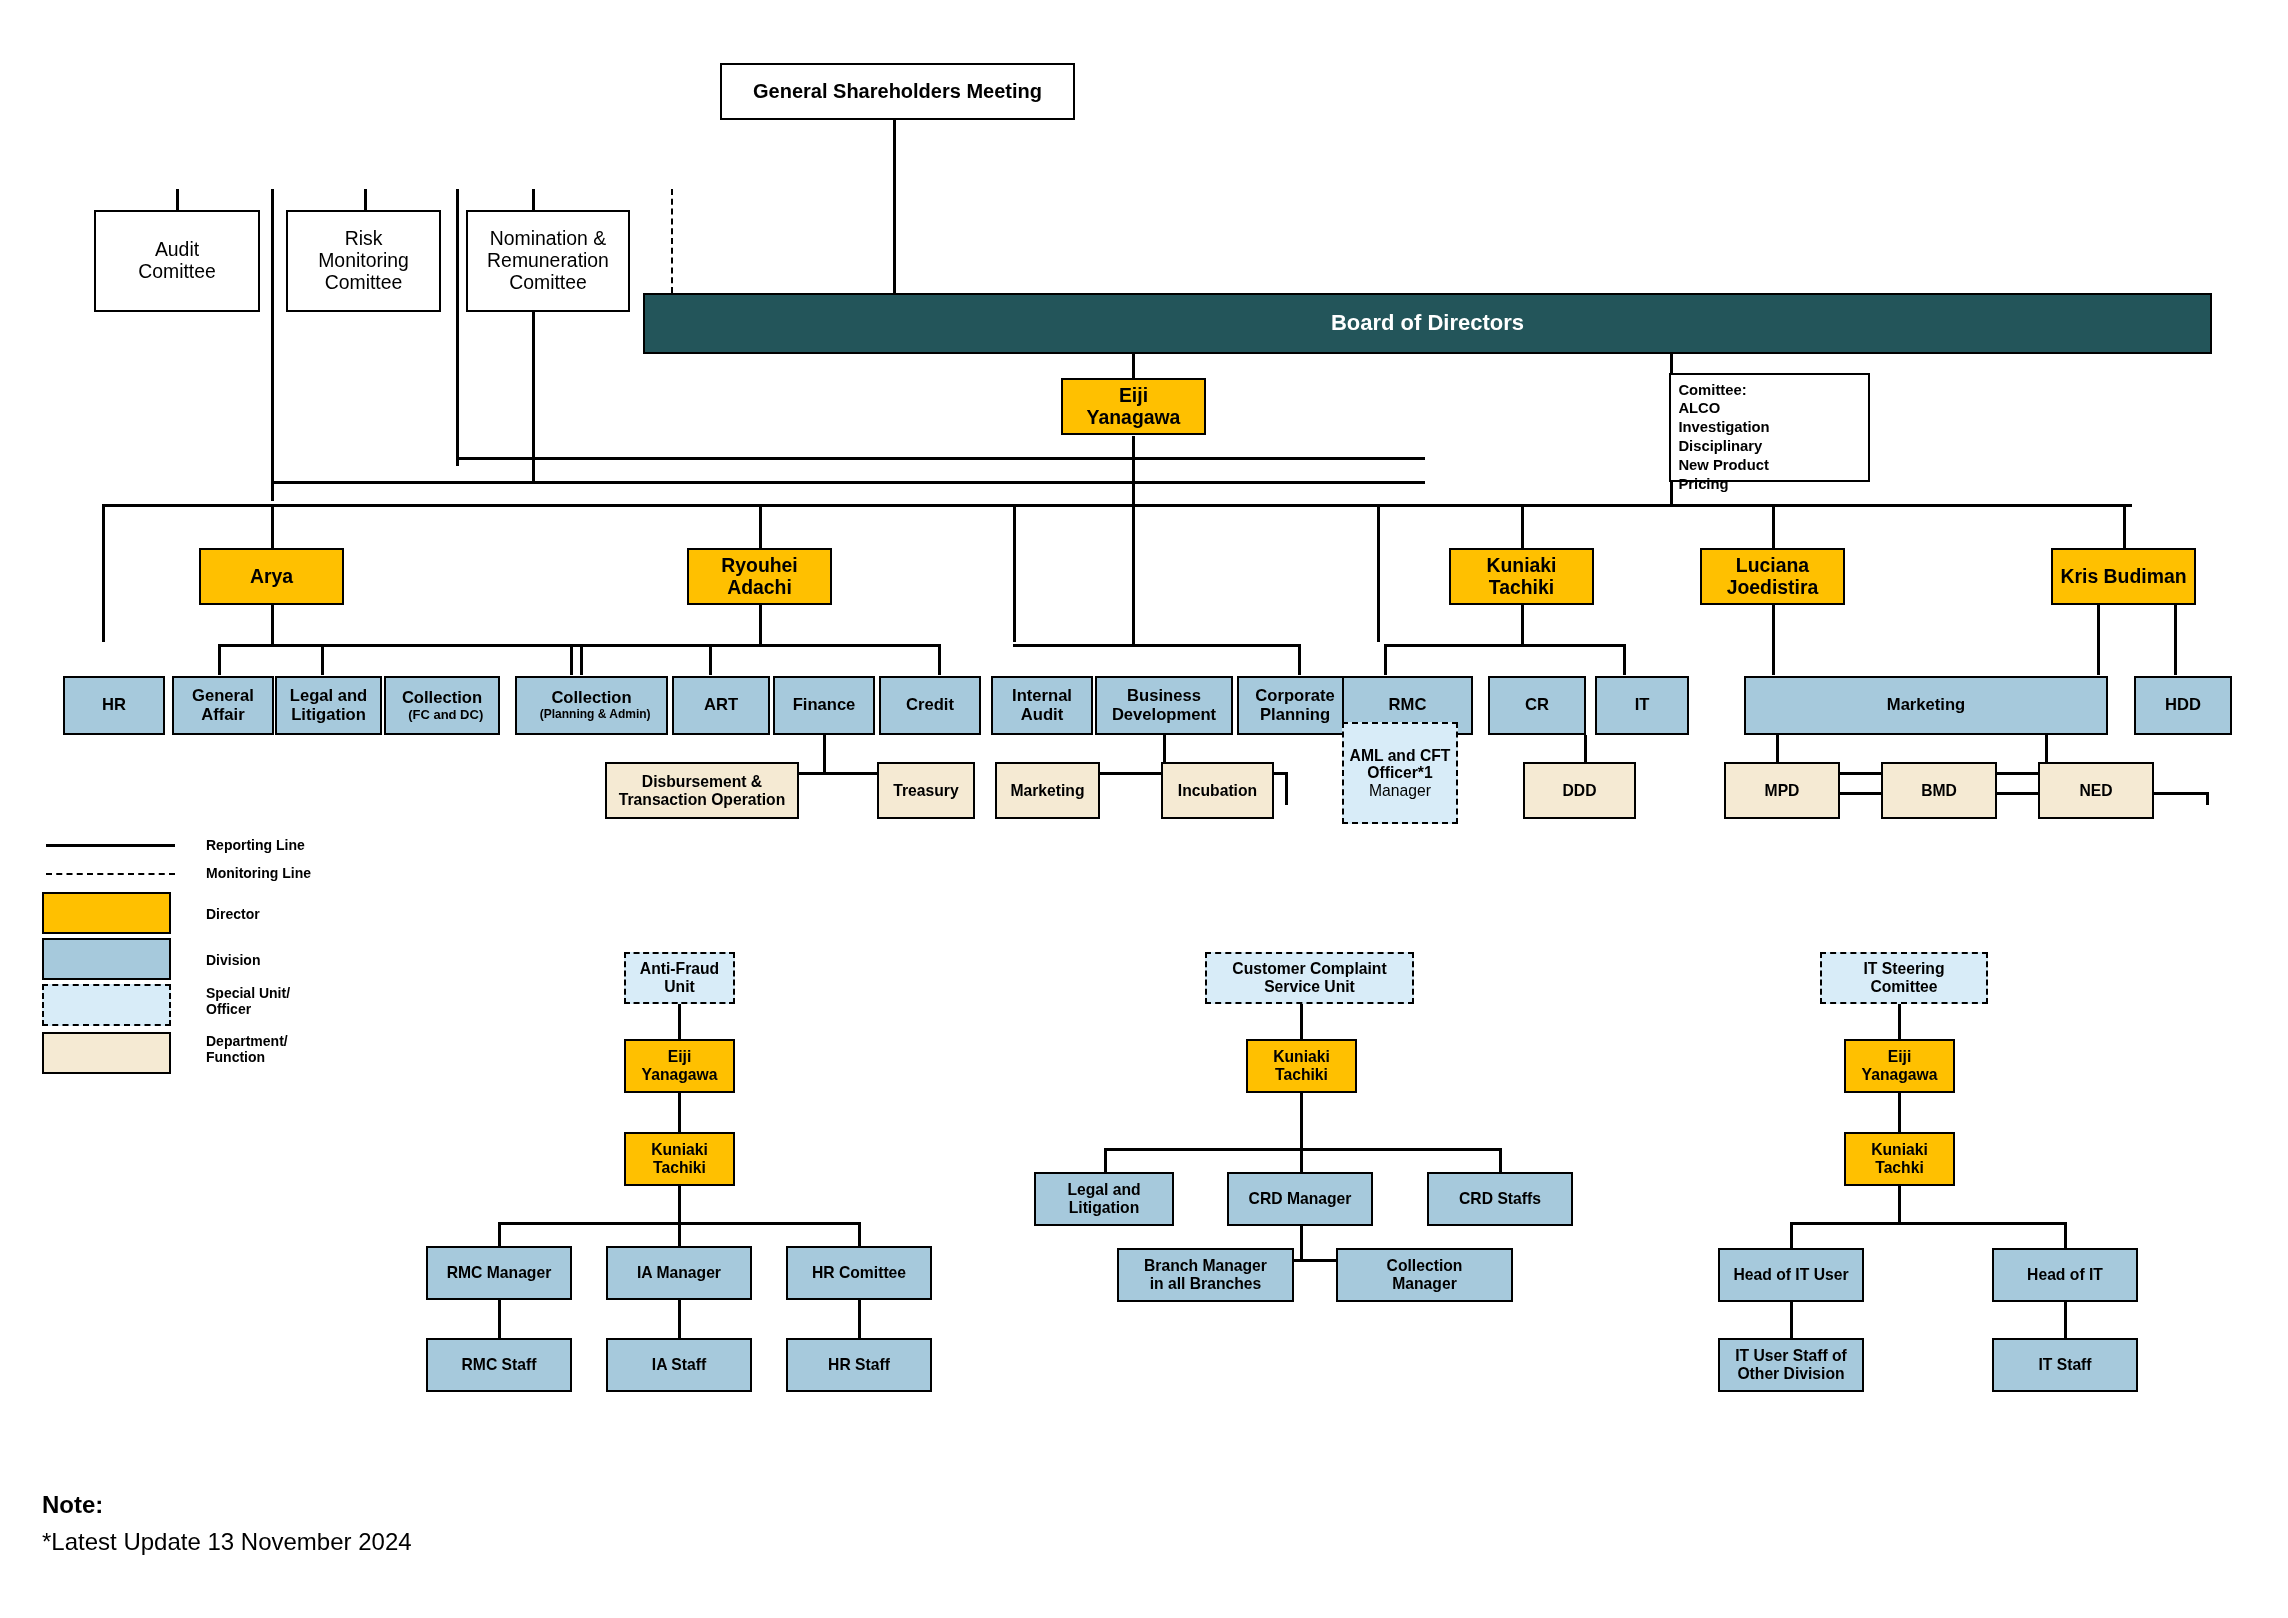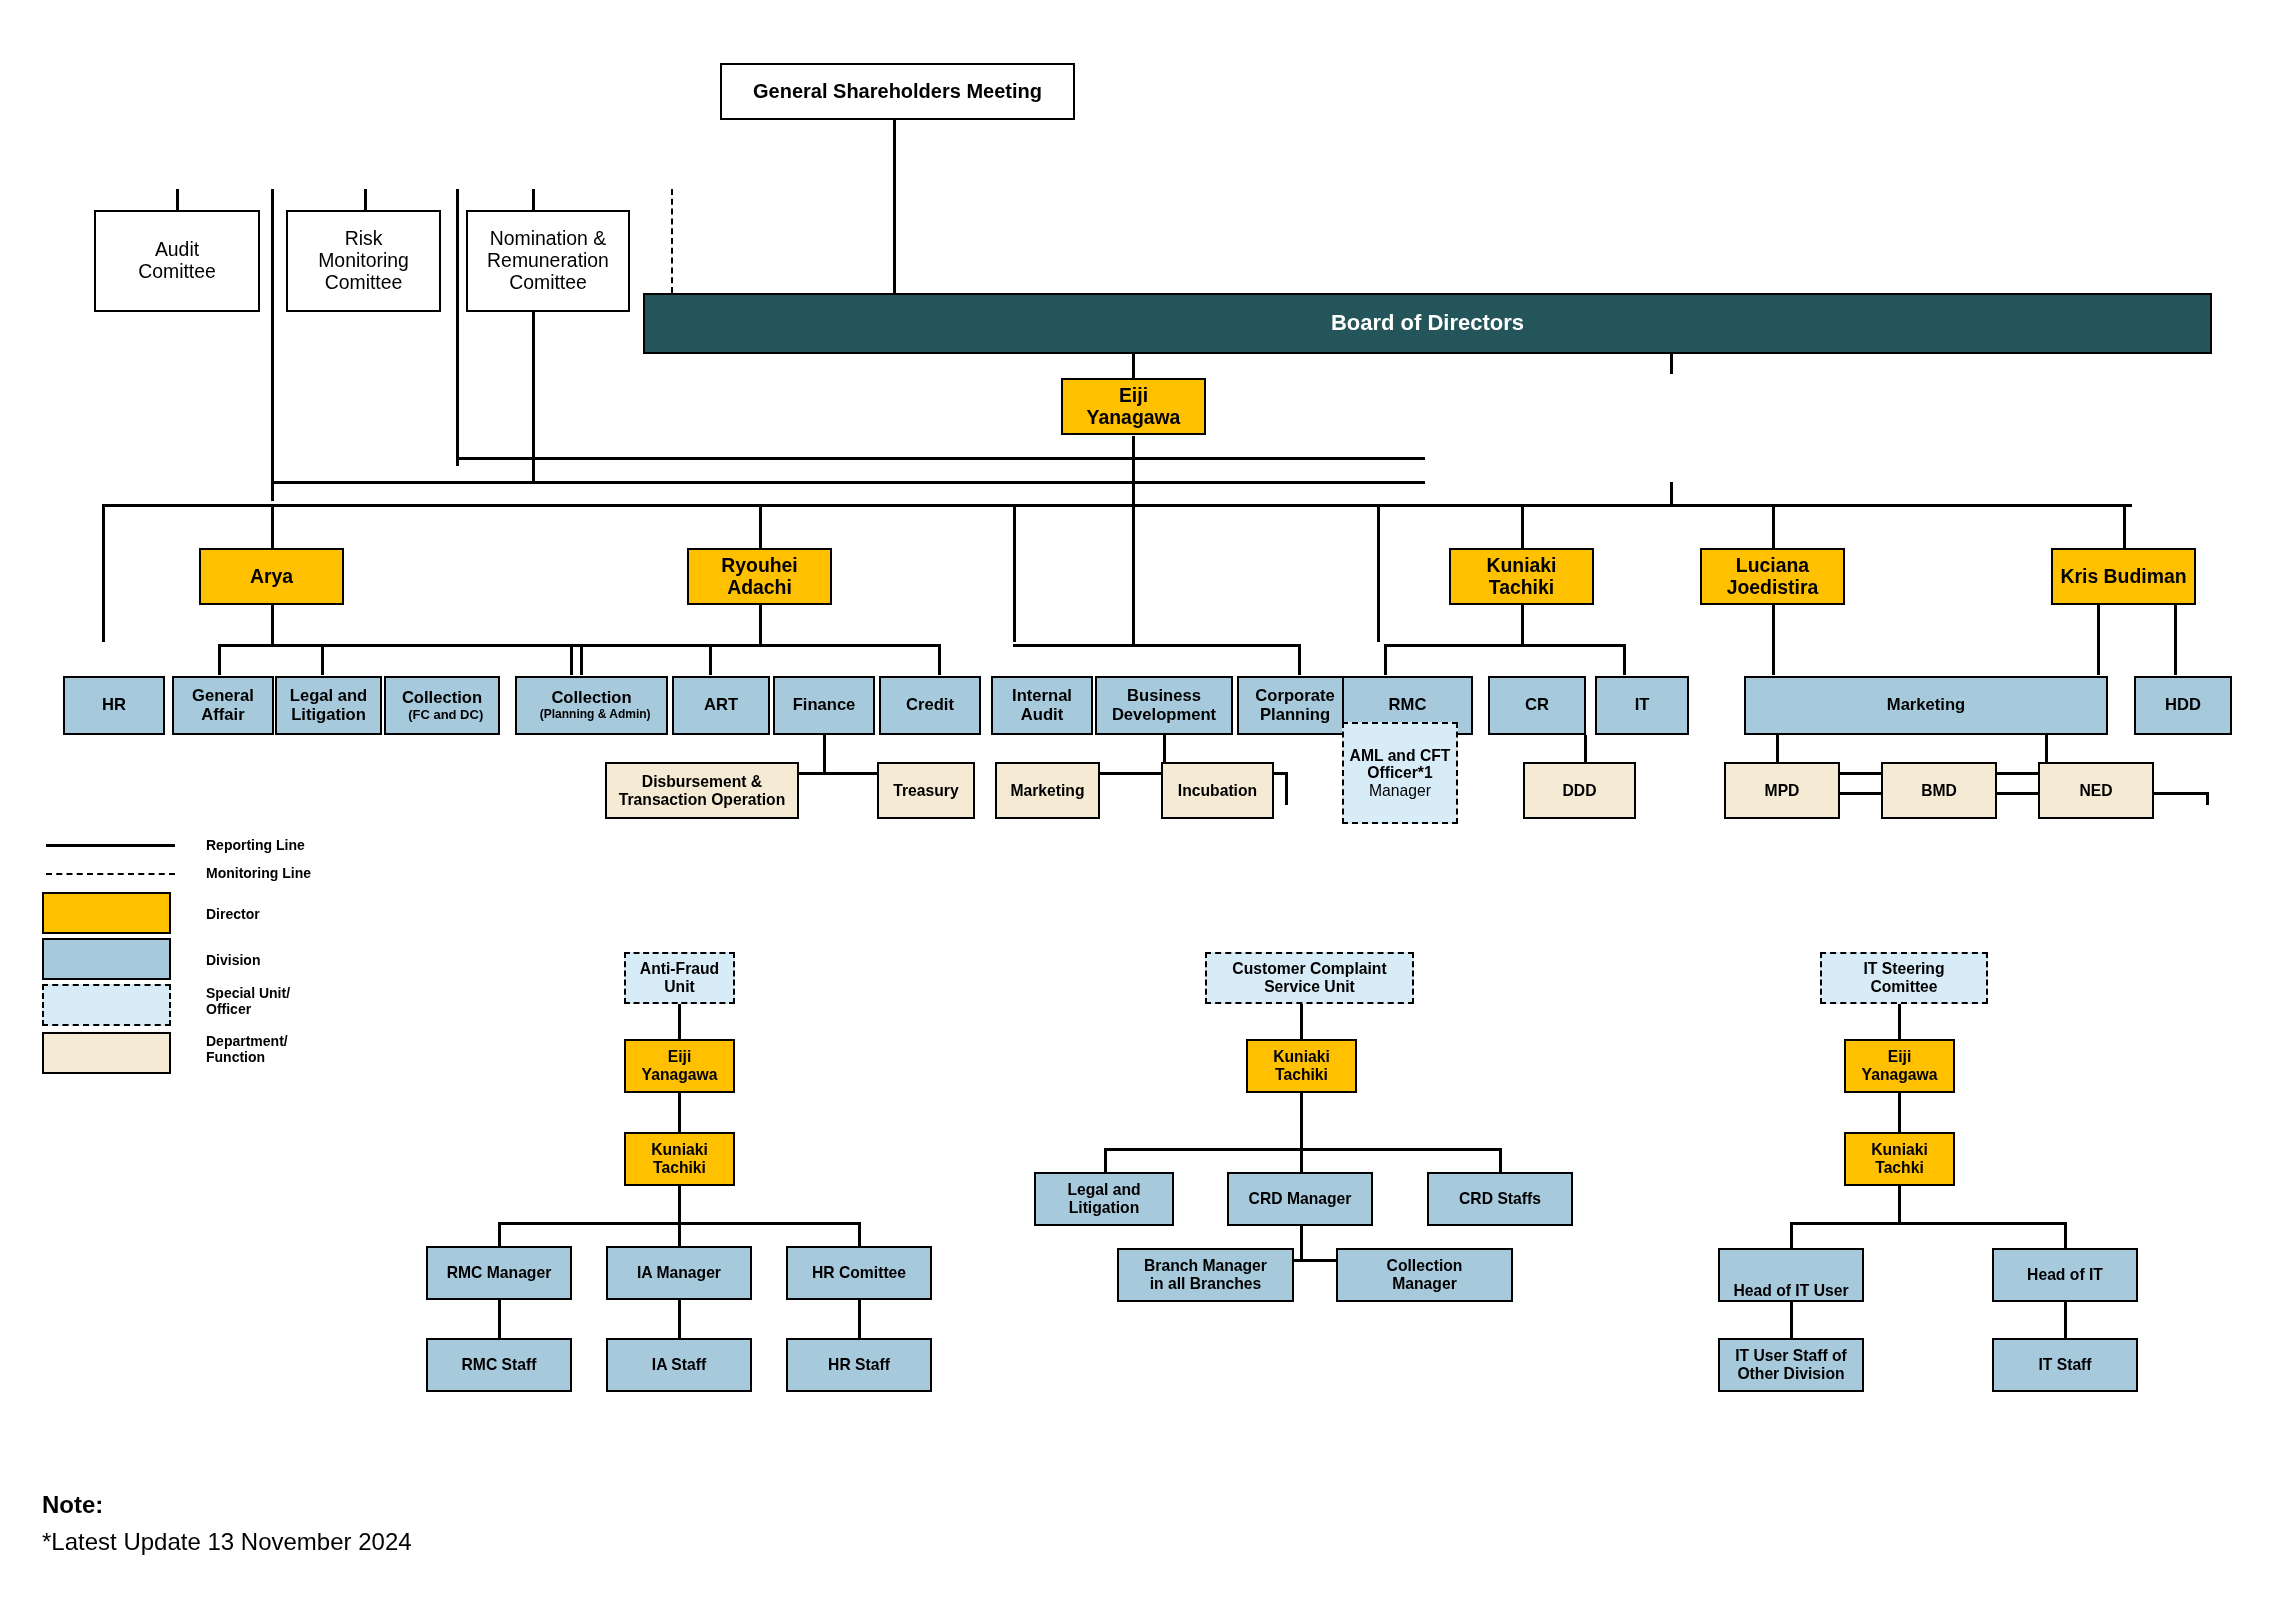--- a/index.html
+++ b/index.html
@@ -69,20 +69,28 @@
 
   <div class="vline" style="left:532px;top:312px;height:171px;"></div>
 
   <div class="hline" style="left:456px;top:457px;width:969px;"></div>
   <div class="hline" style="left:271px;top:481px;width:1154px;"></div>
 
   <div class="box bod" style="left:643px;top:293px;width:1569px;height:61px;font-size:22px;">
     <span>Board of Directors</span>
   </div>
 
+  <div class="cmt" style="left:1669px;top:373px;width:201px;height:109px;">
+    <div>Comittee:</div>
+    <div>ALCO</div>
+    <div>Investigation</div>
+    <div>Disciplinary</div>
+    <div>New Product</div>
+    <div>Pricing</div>
+  </div>
   <div class="vline" style="left:1670px;top:354px;height:20px;"></div>
   <div class="vline" style="left:1670px;top:482px;height:22px;"></div>
 
   <div class="box director" style="left:1061px;top:378px;width:145px;height:57px;font-size:19.4px;">
     <span>Eiji<br>Yanagawa</span>
   </div>
   <div class="vline" style="left:1132px;top:354px;height:26px;"></div>
   <div class="vline" style="left:1132px;top:436px;height:72px;"></div>
 
   <div class="hline" style="left:102px;top:504px;width:2030px;"></div>
@@ -356,21 +364,21 @@
     <span>Eiji<br>Yanagawa</span>
   </div>
   <div class="vline" style="left:1898px;top:1093px;height:39px;"></div>
   <div class="box director" style="left:1844px;top:1132px;width:111px;height:54px;font-size:15.7px;">
     <span>Kuniaki<br>Tachki</span>
   </div>
   <div class="vline" style="left:1898px;top:1185px;height:39px;"></div>
   <div class="hline" style="left:1790px;top:1222px;width:275px;"></div>
   <div class="vline" style="left:1790px;top:1222px;height:28px;"></div>
   <div class="vline" style="left:2064px;top:1222px;height:28px;"></div>
-  <div class="box division" style="left:1718px;top:1248px;width:146px;height:54px;font-size:15.7px;align-items:flex-end;">
+  <div class="box division" style="left:1718px;top:1248px;width:146px;height:54px;font-size:15.7px;">
     <span>Head of IT User</span>
   </div>
   <div class="box division" style="left:1992px;top:1248px;width:146px;height:54px;font-size:15.7px;">
     <span>Head of IT</span>
   </div>
   <div class="vline" style="left:1790px;top:1301px;height:39px;"></div>
   <div class="vline" style="left:2064px;top:1301px;height:39px;"></div>
   <div class="box division" style="left:1718px;top:1338px;width:146px;height:54px;font-size:15.7px;">
     <span>IT User Staff of<br>Other Division</span>
   </div>

